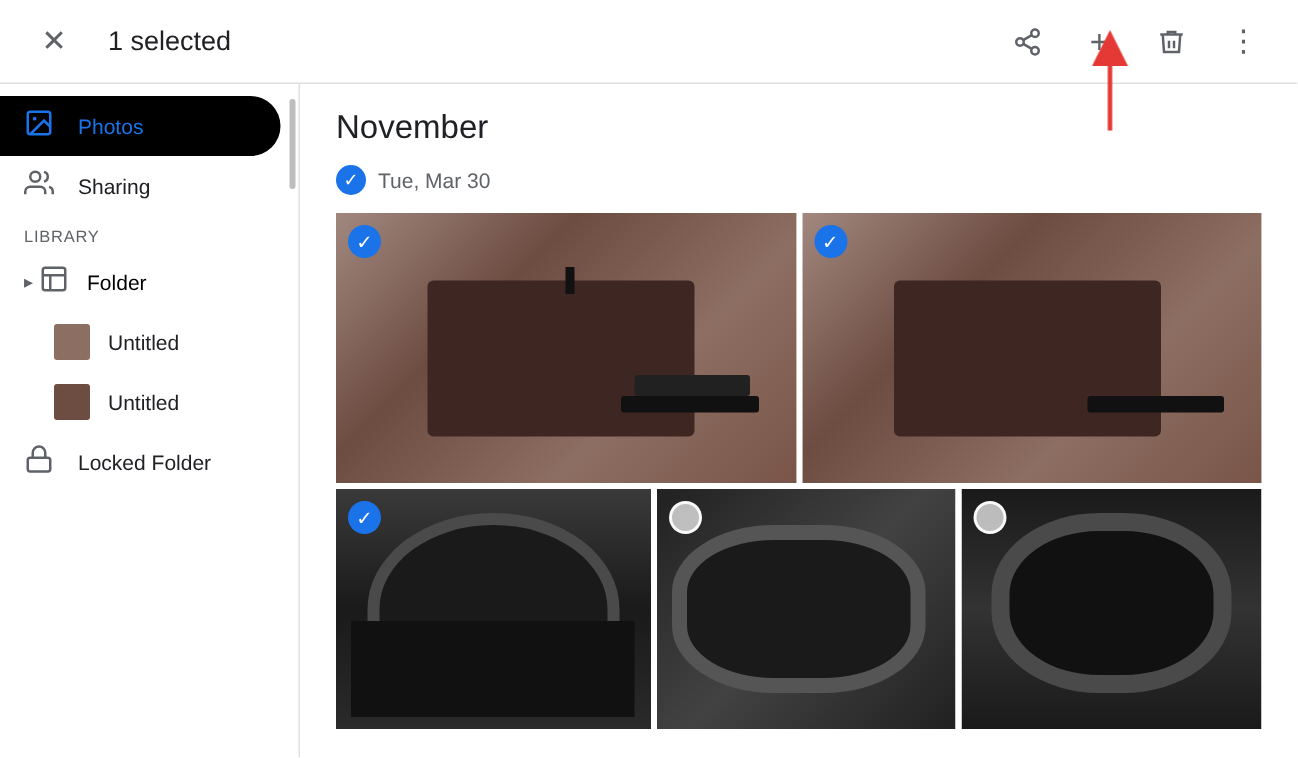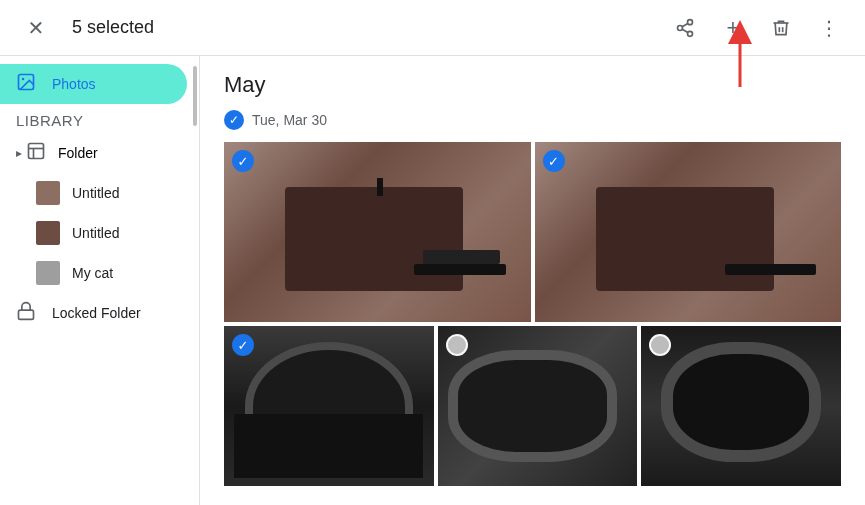--- a/index.html
+++ b/index.html
@@ -66,28 +66,28 @@
       gap: 16px;
       padding: 0 16px;
       height: 40px;
       cursor: pointer;
       border-radius: 0 20px 20px 0;
       margin-right: 12px;
       font-size: 14px;
       color: #202124;
       position: relative;
     }
-    .sidebar-item.active { background: #5eead4; color: #1a73e8; font-weight: 500; }
+    .sidebar-item.active { background: #000000; color: #1a73e8; font-weight: 500; }
     .sidebar-item.active .sidebar-icon { color: #1a73e8; }
     .sidebar-icon { font-size: 18px; color: #5f6368; width: 20px; text-align: center; }
     .sidebar-label { font-size: 14px; }
 
     .section-label {
       padding: 8px 16px 4px;
-      font-size: 15px;
+      font-size: 11px;
       font-weight: 500;
       color: #5f6368;
       text-transform: uppercase;
       letter-spacing: 0.5px;
     }
 
     .sidebar-sub-item {
       display: flex;
       align-items: center;
       gap: 12px;
@@ -259,21 +259,21 @@
     }
   </style>
 </head>
 <body>
 
 <div class="header">
   <div class="header-left">
     <button class="icon-btn close-icon-btn">
       <span>✕</span>
     </button>
-    <span class="header-title">5 selected</span>
+    <span class="header-title">1 selected</span>
   </div>
   <div class="header-icons">
     <button class="icon-btn">
       <svg width="20" height="20" viewBox="0 0 24 24" fill="none" stroke="#5f6368" stroke-width="2">
         <circle cx="18" cy="5" r="3"></circle>
           <circle cx="6" cy="12" r="3"></circle>
           <circle cx="18" cy="19" r="3"></circle>
         <line x1="8.59" y1="13.51" x2="15.42" y2="17.49"></line>
           <line x1="15.41" y1="6.51" x2="8.59" y2="10.49"></line>
       </svg>
@@ -320,20 +320,31 @@
           <svg width="20" height="20" viewBox="0 0 24 24" fill="#1a73e8">
               <rect x="3" y="3" width="18" height="18" rx="2" ry="2" fill="none" stroke="#1a73e8" stroke-width="2"></rect>
               <circle cx="8.5" cy="8.5" r="1.5" fill="#1a73e8"></circle>
               <polyline points="21 15 16 10 5 21" stroke="#1a73e8" stroke-width="2" fill="none"></polyline>
             </svg>
         </span>
         <span class="sidebar-label">Photos</span>
       </div>
 
 
+      <div class="sidebar-item">
+        <span class="sidebar-icon">
+          <svg width="20" height="20" viewBox="0 0 24 24" fill="none" stroke="#5f6368" stroke-width="2">
+              <path d="M17 21v-2a4 4 0 0 0-4-4H5a4 4 0 0 0-4 4v2"></path>
+              <circle cx="9" cy="7" r="4"></circle>
+              <path d="M23 21v-2a4 4 0 0 0-3-3.87"></path>
+              <path d="M16 3.13a4 4 0 0 1 0 7.75"></path>
+            </svg>
+        </span>
+        <span class="sidebar-label">Sharing</span>
+      </div>
 
       <div class="section-label">Library</div>
 
 
       <div style="display:flex;align-items:center;padding:0 8px 0 16px;height:40px;cursor:pointer;margin-right:12px;">
         <span style="margin-right:4px;color:#5f6368;font-size:12px;">▸</span>
         <span class="sidebar-icon" style="margin-right:12px;">
           <svg width="20" height="20" viewBox="0 0 24 24" fill="none" stroke="#5f6368" stroke-width="2">
               <rect x="3" y="3" width="18" height="18" rx="2"></rect>
               <path d="M3 9h18"></path>
@@ -346,43 +357,39 @@
       <div class="sidebar-sub-item">
         <div class="album-thumb album-thumb-1"></div>
         <span>Untitled</span>
       </div>
 
       <div class="sidebar-sub-item">
         <div class="album-thumb album-thumb-2"></div>
         <span>Untitled</span>
       </div>
 
-      <div class="sidebar-sub-item">
-        <div class="album-thumb album-thumb-3"></div>
-        <span>My cat</span>
-      </div>
 
 
 
       <div class="sidebar-item">
         <span class="sidebar-icon">
           <svg width="20" height="20" viewBox="0 0 24 24" fill="none" stroke="#5f6368" stroke-width="2">
               <rect x="3" y="11" width="18" height="11" rx="2" ry="2"></rect>
               <path d="M7 11V7a5 5 0 0 1 10 0v4"></path>
             </svg>
         </span>
         <span class="sidebar-label">Locked Folder</span>
       </div>
 
     </div>
   </div>
 
   <div class="main">
 
-    <h2 class="month-title">May</h2>
+    <h2 class="month-title">November</h2>
 
     <div class="date-row">
       <div class="date-check">
         <span>✓</span>
       </div>
       <span class="date-label">Tue, Mar 30</span>
     </div>
 
     <div class="photos-row">
 

